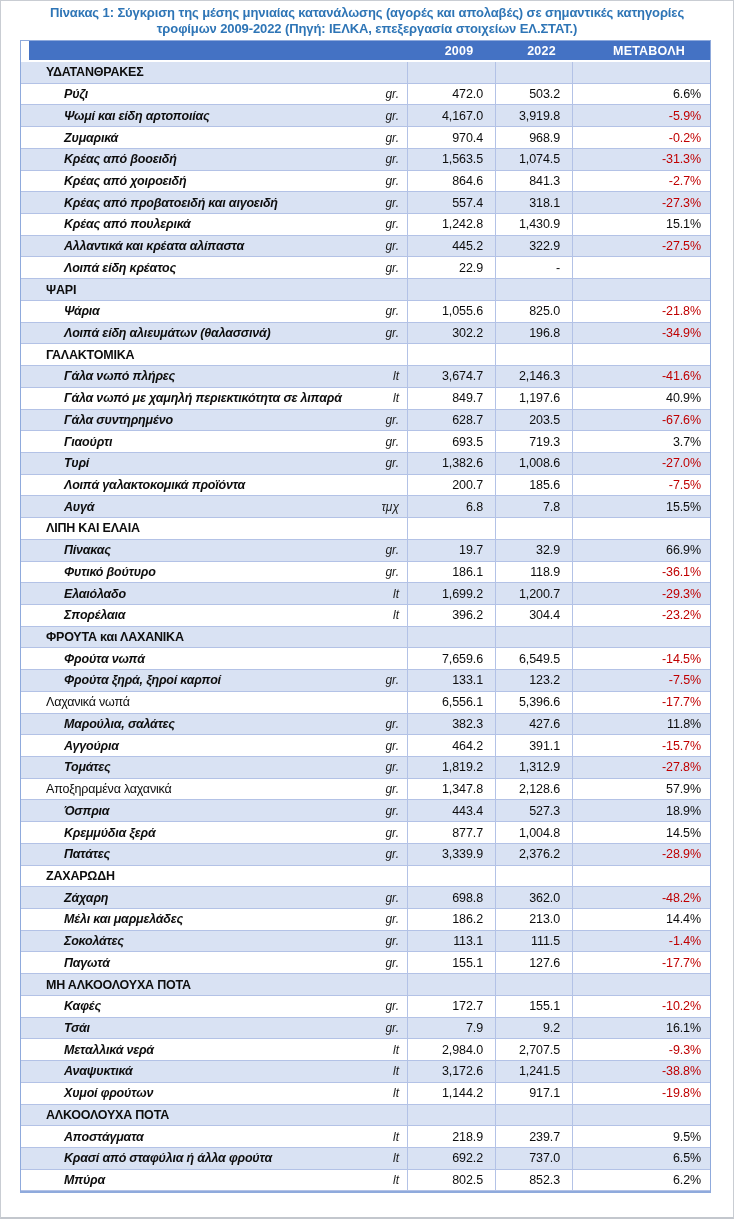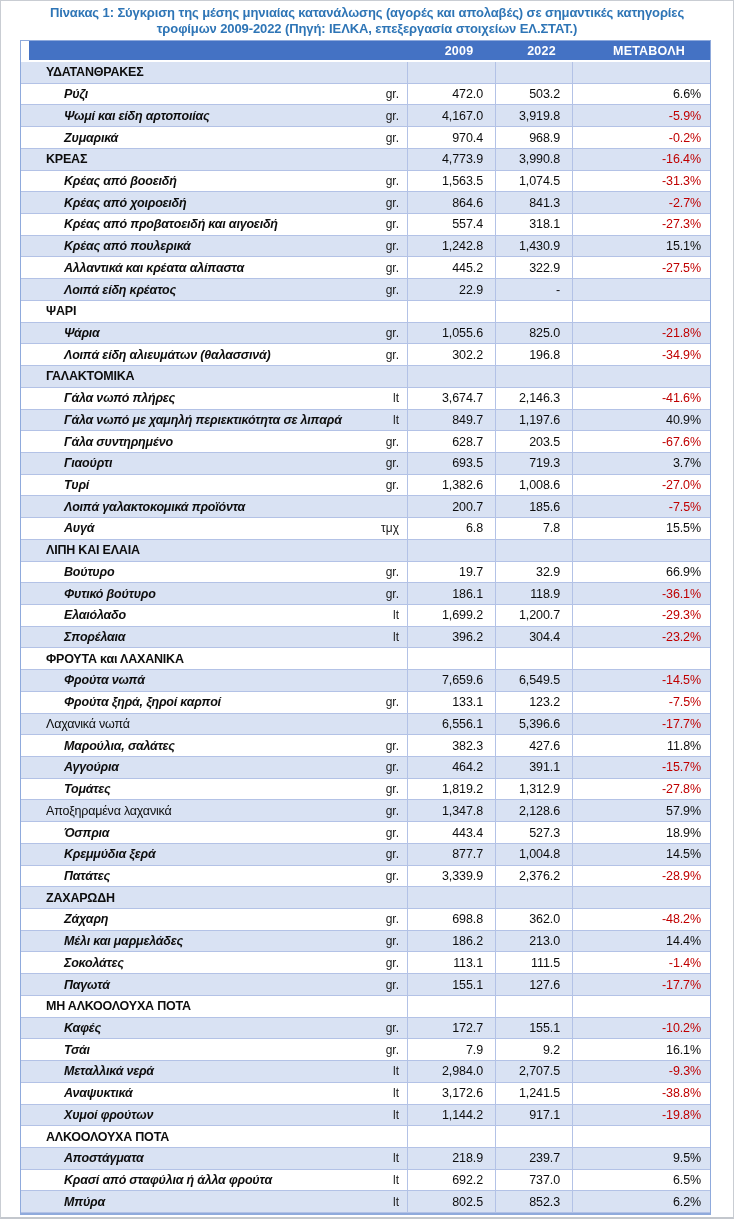--- a/index.html
+++ b/index.html
@@ -21,21 +21,21 @@
     display:grid; grid-template-columns:386px 88px 77px 138px;
     height:21.72px; box-sizing:border-box; align-items:stretch;
     font-size:12.5px; border-bottom:1px solid #b3c2e6; color:#0d0d0d;
   }
   #table-rows .row:nth-child(odd) { background:#D9E2F3; }
   .lbl { display:flex; justify-content:space-between; align-items:center; padding-left:25px; overflow:hidden; white-space:nowrap; }
   .lbl .name { letter-spacing:-0.2px; }
   .row.item .lbl .name { font-weight:bold; font-style:italic; padding-left:18px; }
   .row.category .lbl .name { font-weight:bold; }
   .row.plain .lbl .name { font-weight:normal; }
-  .lbl .unit { font-size:12px; padding-right:8px; color:#1a1a1a; }
+  .lbl .unit { font-style:italic; font-size:12px; padding-right:8px; color:#1a1a1a; }
   .num, .chg {
     display:flex; align-items:center; justify-content:flex-end;
     border-left:1px solid #b3c2e6; padding-right:12px; letter-spacing:-0.1px;
   }
   .chg { padding-right:9px; }
   .chg.neg { color:#C00000; }
 </style>
 </head>
 <body>
 
@@ -82,29 +82,20 @@
         </div>
         <div class="row item">
           <div class="lbl">
             <span class="name">Ζυμαρικά</span>
             <span class="unit">gr.</span>
           </div>
           <div class="num">970.4</div>
           <div class="num">968.9</div>
           <div class="chg neg">-0.2%</div>
         </div>
-        <div class="row category">
-          <div class="lbl">
-            <span class="name">ΚΡΕΑΣ</span>
-            <span class="unit"></span>
-          </div>
-          <div class="num">4,773.9</div>
-          <div class="num">3,990.8</div>
-          <div class="chg neg">-16.4%</div>
-        </div>
         <div class="row item">
           <div class="lbl">
             <span class="name">Κρέας από βοοειδή</span>
             <span class="unit">gr.</span>
           </div>
           <div class="num">1,563.5</div>
           <div class="num">1,074.5</div>
           <div class="chg neg">-31.3%</div>
         </div>
         <div class="row item">
@@ -255,21 +246,21 @@
           <div class="lbl">
             <span class="name">ΛΙΠΗ ΚΑΙ ΕΛΑΙΑ</span>
             <span class="unit"></span>
           </div>
           <div class="num"></div>
           <div class="num"></div>
           <div class="chg"></div>
         </div>
         <div class="row item">
           <div class="lbl">
-            <span class="name">Βούτυρο</span>
+            <span class="name">Πίνακας</span>
             <span class="unit">gr.</span>
           </div>
           <div class="num">19.7</div>
           <div class="num">32.9</div>
           <div class="chg">66.9%</div>
         </div>
         <div class="row item">
           <div class="lbl">
             <span class="name">Φυτικό βούτυρο</span>
             <span class="unit">gr.</span>

